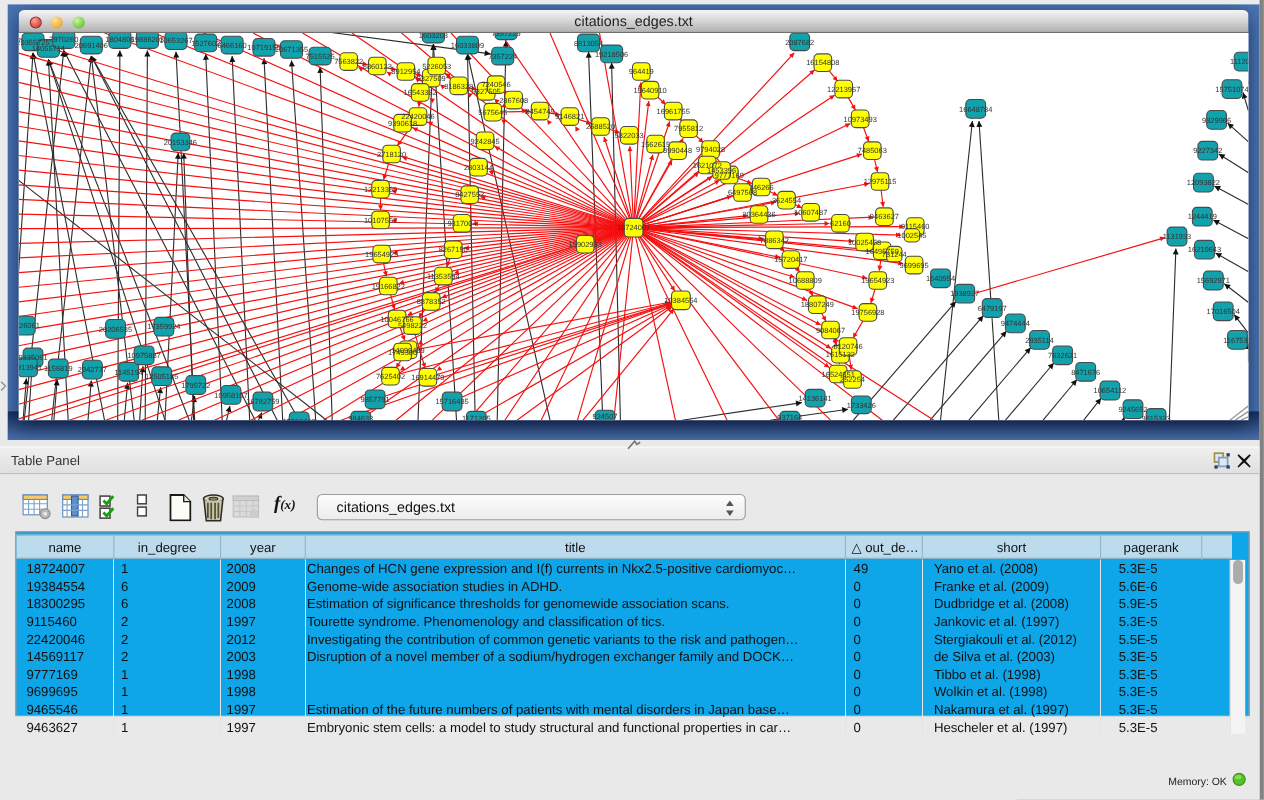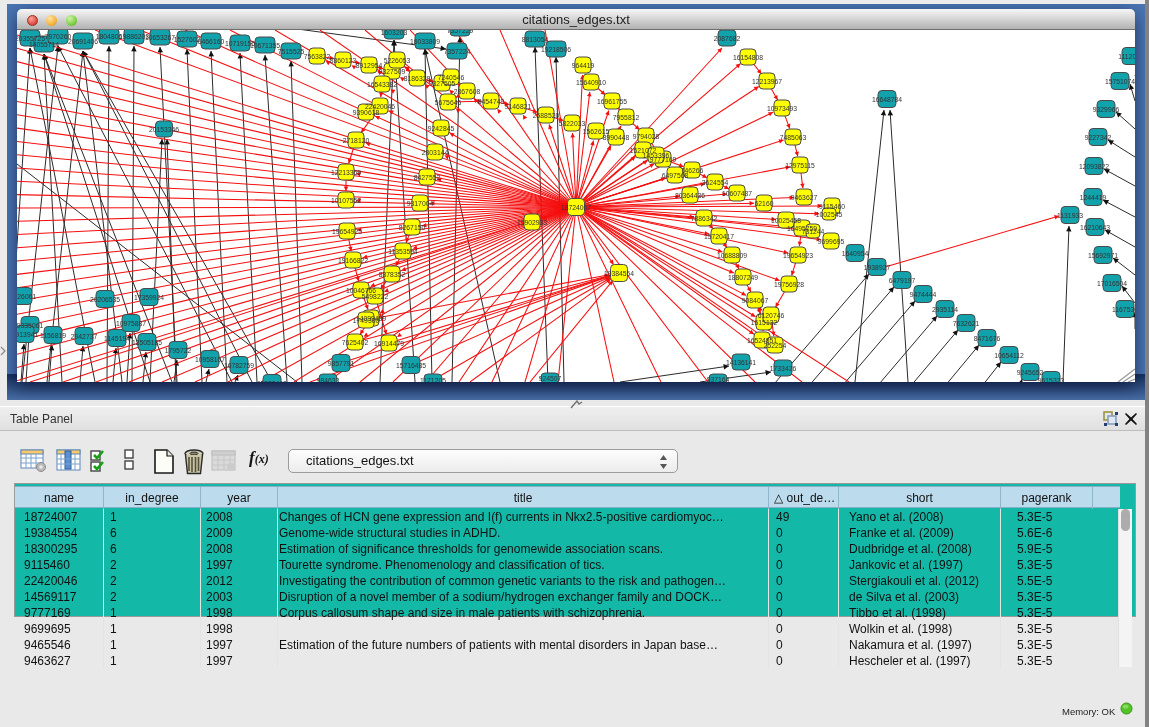--- a/index.html
+++ b/index.html
@@ -11,21 +11,21 @@
 .light{position:absolute;top:6px;width:11px;height:11px;border-radius:50%}
 .l1{left:10px;background:radial-gradient(circle at 35% 30%,#f9a29a,#e4554a 60%,#b33126);border:0.5px solid #9a2b20}
 .l2{left:29px;background:radial-gradient(circle at 35% 30%,#fde4a4,#f6b23e 60%,#cf8b22)}
 .l3{left:49px;background:radial-gradient(circle at 35% 30%,#cdf3a9,#7ed043 60%,#4f9e23)}
 .content{position:absolute;left:0;top:21px;width:1118px;height:352px;background:#fff;overflow:hidden}
 .panel{position:absolute;left:0;top:400px;width:1145px;height:327px;background:#e9e9e9}
 .phead{position:absolute;left:0;top:6px;width:100%;height:25px;background:linear-gradient(#efefef,#e0e0e0);border-top:1px solid #fdfdfd;border-bottom:1px solid #bdbdbd}
 .phead .t{position:absolute;left:10px;top:5px;font-size:12px;color:#333}
 .toolrow{position:absolute;left:0;top:32px;width:100%;height:56px}
 .combo{position:absolute;left:288px;top:49px;width:390px;height:24px;border:1px solid #9c9c9c;border-radius:5px;background:linear-gradient(#fdfdfd,#ececec);font-size:13px;color:#111;line-height:22px;padding-left:17px}
-.tablewrap{position:absolute;left:14px;top:83px;width:1122px;height:134px;background:#14b8a6;border:1px solid #9a9a9a}
+.tablewrap{position:absolute;left:14px;top:83px;width:1122px;height:168px;background:#0ea5e9;border:1px solid #9a9a9a}
 .thead{position:absolute;left:0;top:2px;width:1105px;height:22px;background:#bcdcee;border-top:1px solid #89afc4;border-bottom:1px solid #89afc4}
 .thead span{position:absolute;top:4px;font-size:12px;color:#111;text-align:center;border-right:1px solid #8fb6cb;height:22px;top:0;padding-top:4px}
 .trow{position:absolute;left:0;width:1105px;height:16px;font-size:12px;color:#111}
 .trow span{position:absolute;top:1px;white-space:nowrap}
 .vscroll{position:absolute;right:3px;top:25px;width:14px;height:158px;background:#f4f4f4;border-left:1px solid #e0e0e0}
 .grid{position:absolute;left:0;top:24px;width:1105px;height:160px;background:
 linear-gradient(90deg,transparent 88px,#e4e4e4 88px,#e4e4e4 89px,transparent 89px),
 linear-gradient(90deg,transparent 185px,#e4e4e4 185px,#e4e4e4 186px,transparent 186px),
 linear-gradient(90deg,transparent 262px,#e4e4e4 262px,#e4e4e4 263px,transparent 263px),
 linear-gradient(90deg,transparent 753px,#e4e4e4 753px,#e4e4e4 754px,transparent 754px),
@@ -851,21 +851,21 @@
         <span style="left:191px">2008</span>
         <span style="left:264px">Changes of HCN gene expression and I(f) currents in Nkx2.5-positive cardiomyoc…</span>
         <span style="left:761px">49</span>
         <span style="left:834px">Yano et al. (2008)</span>
         <span style="left:1002px">5.3E-5</span>
       </div>
       <div class="trow" style="top:41px">
 <span style="left:9px">19384554</span>
         <span style="left:95px">6</span>
         <span style="left:191px">2009</span>
-        <span style="left:264px">Genome-wide structural studies in ADHD.</span>
+        <span style="left:264px">Genome-wide association studies in ADHD.</span>
         <span style="left:761px">0</span>
         <span style="left:834px">Franke et al. (2009)</span>
         <span style="left:1002px">5.6E-6</span>
       </div>
       <div class="trow" style="top:57px">
 <span style="left:9px">18300295</span>
         <span style="left:95px">6</span>
         <span style="left:191px">2008</span>
         <span style="left:264px">Estimation of significance thresholds for genomewide association scans.</span>
         <span style="left:761px">0</span>
@@ -896,21 +896,20 @@
         <span style="left:191px">2003</span>
         <span style="left:264px">Disruption of a novel member of a sodium/hydrogen exchanger family and DOCK…</span>
         <span style="left:761px">0</span>
         <span style="left:834px">de Silva et al. (2003)</span>
         <span style="left:1002px">5.3E-5</span>
       </div>
       <div class="trow" style="top:121px">
 <span style="left:9px">9777169</span>
         <span style="left:95px">1</span>
         <span style="left:191px">1998</span>
-        <span style="left:264px">Corpus callosum shape and size in male patients with schizophrenia.</span>
         <span style="left:761px">0</span>
         <span style="left:834px">Tibbo et al. (1998)</span>
         <span style="left:1002px">5.3E-5</span>
       </div>
       <div class="trow" style="top:137px">
 <span style="left:9px">9699695</span>
         <span style="left:95px">1</span>
         <span style="left:191px">1998</span>
         <span style="left:761px">0</span>
         <span style="left:834px">Wolkin et al. (1998)</span>
@@ -922,20 +921,21 @@
         <span style="left:191px">1997</span>
         <span style="left:264px">Estimation of the future numbers of patients with mental disorders in Japan base…</span>
         <span style="left:761px">0</span>
         <span style="left:834px">Nakamura et al. (1997)</span>
         <span style="left:1002px">5.3E-5</span>
       </div>
       <div class="trow" style="top:169px">
 <span style="left:9px">9463627</span>
         <span style="left:95px">1</span>
         <span style="left:191px">1997</span>
+        <span style="left:264px">Embryonic stem cells: a model to study structural and functional properties in car…</span>
         <span style="left:761px">0</span>
         <span style="left:834px">Hescheler et al. (1997)</span>
         <span style="left:1002px">5.3E-5</span>
       </div>
 <div class="vscroll">
         <div class="vthumb"></div>
       </div>
 </div>
 <div class="status">
       <span style="position:absolute;left:1062px;top:11px">Memory: OK</span>

